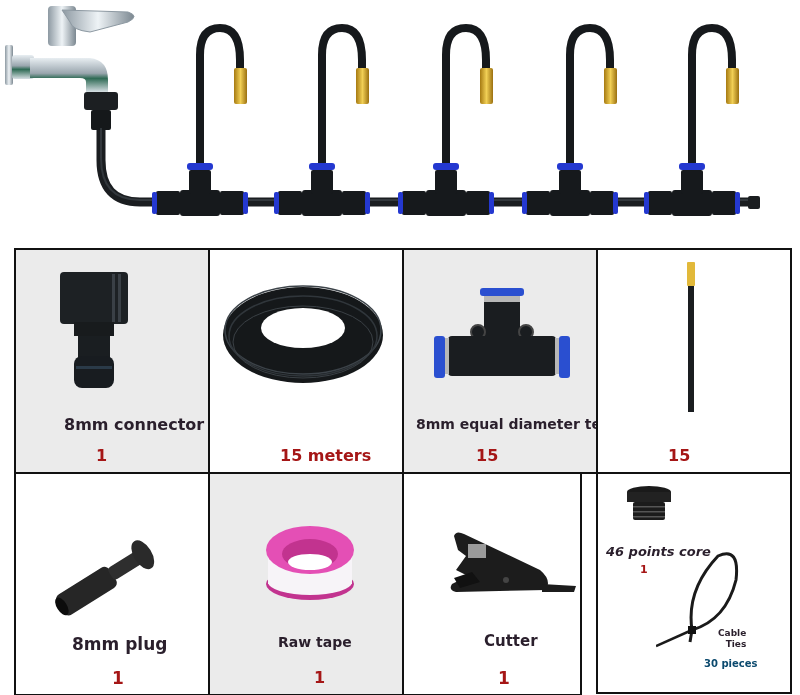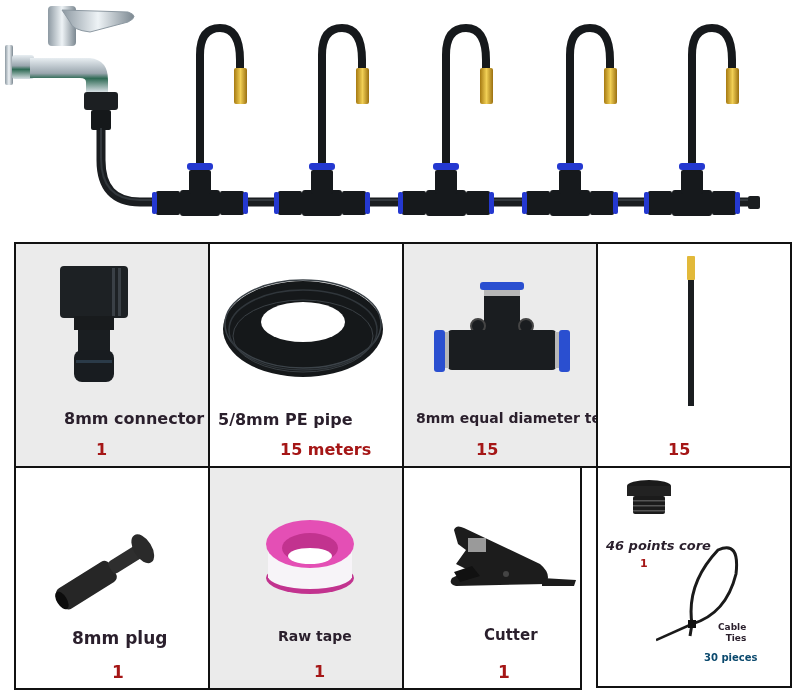--- a/index.html
+++ b/index.html
@@ -1,18 +1,18 @@
 <!DOCTYPE html>
 <html><head>
 <meta charset="utf-8">
 <style>
   html, body { margin:0; padding:0; background:#ffffff; }
   body { width:800px; height:695px; position:relative; overflow:hidden; font-family:"Liberation Sans", sans-serif; }
   .hero { position:absolute; left:0; top:0; width:800px; height:230px; }
-  .grid { position:absolute; left:14px; top:242px; width:783px; height:448px; }
+  .grid { position:absolute; left:14px; top:248px; width:783px; height:448px; }
   .cell { position:absolute; border:2px solid #111; box-sizing:border-box; overflow:hidden; }
   .cell.gray { background:#ebebeb; }
   .cell.white { background:#ffffff; }
   .lbl { position:absolute; font-weight:bold; color:#2a1f2c; white-space:nowrap; font-family:"DejaVu Sans", sans-serif; }
   .qty { position:absolute; font-weight:bold; color:#a51616; white-space:nowrap; font-family:"DejaVu Sans", sans-serif; }
   .pic { position:absolute; }
 </style>
 </head>
 <body>
 
@@ -128,21 +128,20 @@
   </div>
 
   <div class="cell white" style="left:194px;top:0;width:196px;height:226px;">
     <svg class="pic" style="left:8px;top:30px;" width="170" height="110" viewBox="0 0 170 110">
       <ellipse cx="85" cy="55" rx="80" ry="48" fill="#15181a"></ellipse>
       <ellipse cx="85" cy="50" rx="78" ry="44" fill="none" stroke="#3c4349" stroke-width="1.5"></ellipse>
       <ellipse cx="85" cy="56" rx="74" ry="40" fill="none" stroke="#30363b" stroke-width="1.5"></ellipse>
       <ellipse cx="85" cy="62" rx="70" ry="36" fill="none" stroke="#3a4045" stroke-width="1"></ellipse>
       <ellipse cx="85" cy="48" rx="42" ry="20" fill="#ffffff"></ellipse>
     </svg>
-    <div class="lbl" style="left:8px;top:166px;font-size:16px;">5/8mm PE pipe</div>
     <div class="qty" style="left:70px;top:196px;font-size:16px;">15 meters</div>
   </div>
 
   <div class="cell gray" style="left:388px;top:0;width:196px;height:226px;">
     <svg class="pic" style="left:26px;top:34px;" width="140" height="100" viewBox="0 0 140 100">
       <rect x="50" y="4" width="44" height="8" rx="3" fill="#2a4fd0"></rect>
       <rect x="54" y="12" width="36" height="6" fill="#b7b7b7"></rect>
       <rect x="54" y="18" width="36" height="34" fill="#1a1d20"></rect>
       <circle cx="48" cy="48" r="7" fill="#1a1d20" stroke="#444" stroke-width="2"></circle>
       <circle cx="96" cy="48" r="7" fill="#1a1d20" stroke="#444" stroke-width="2"></circle>

